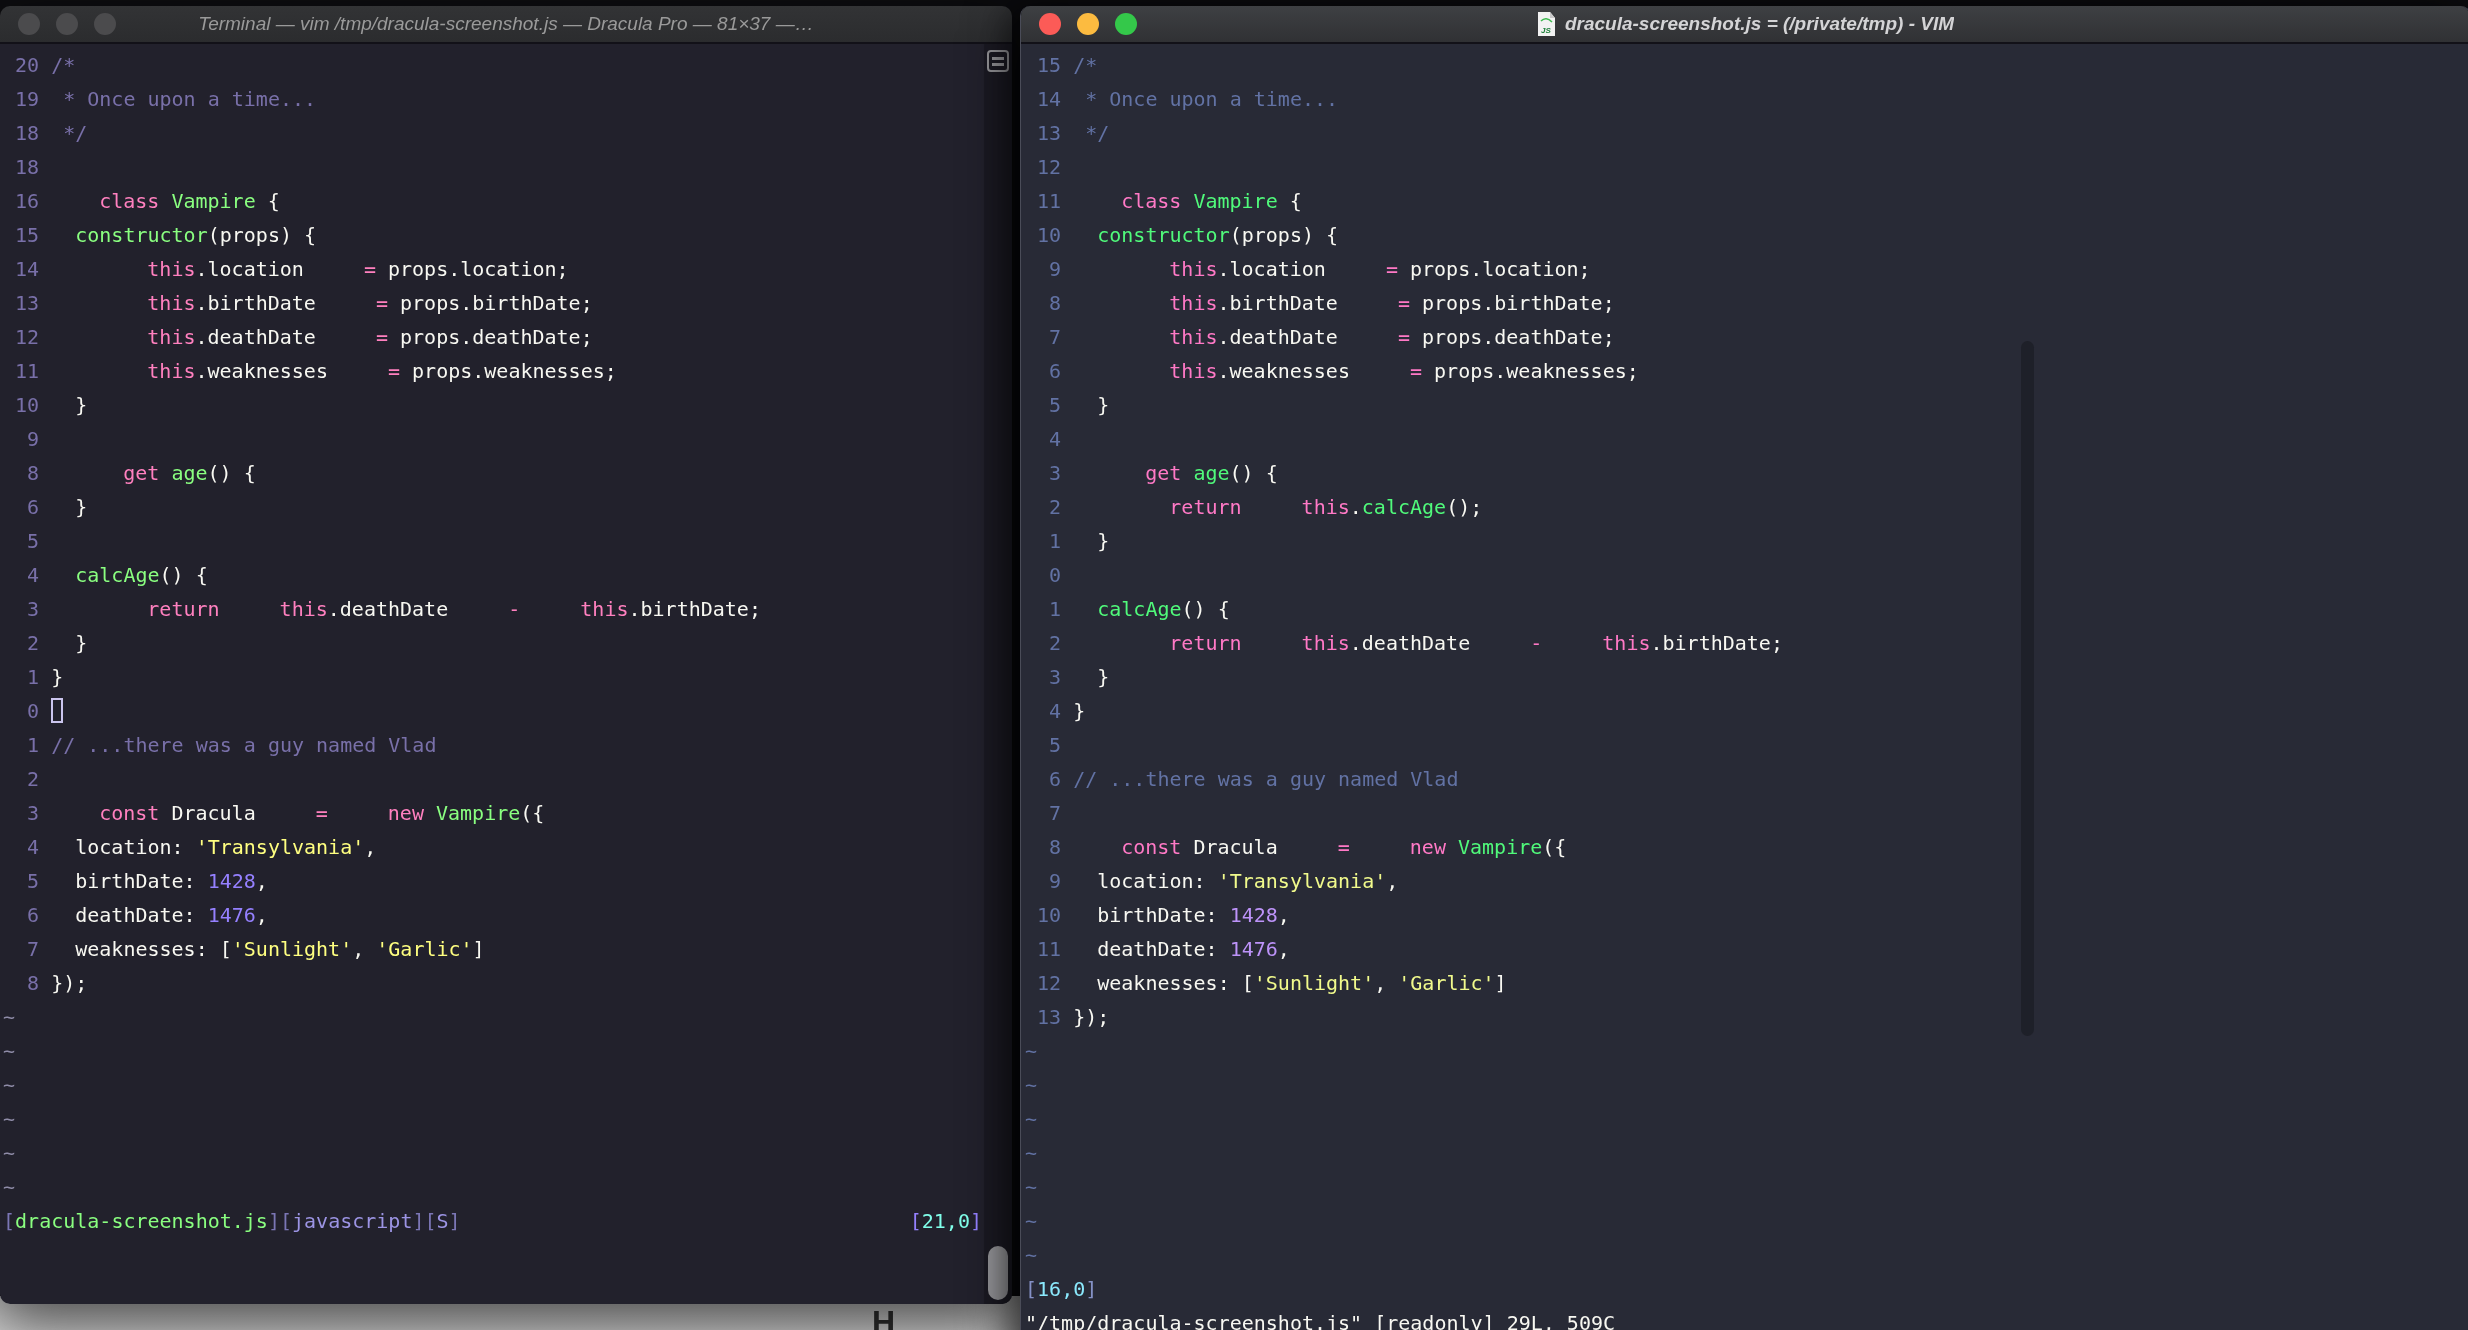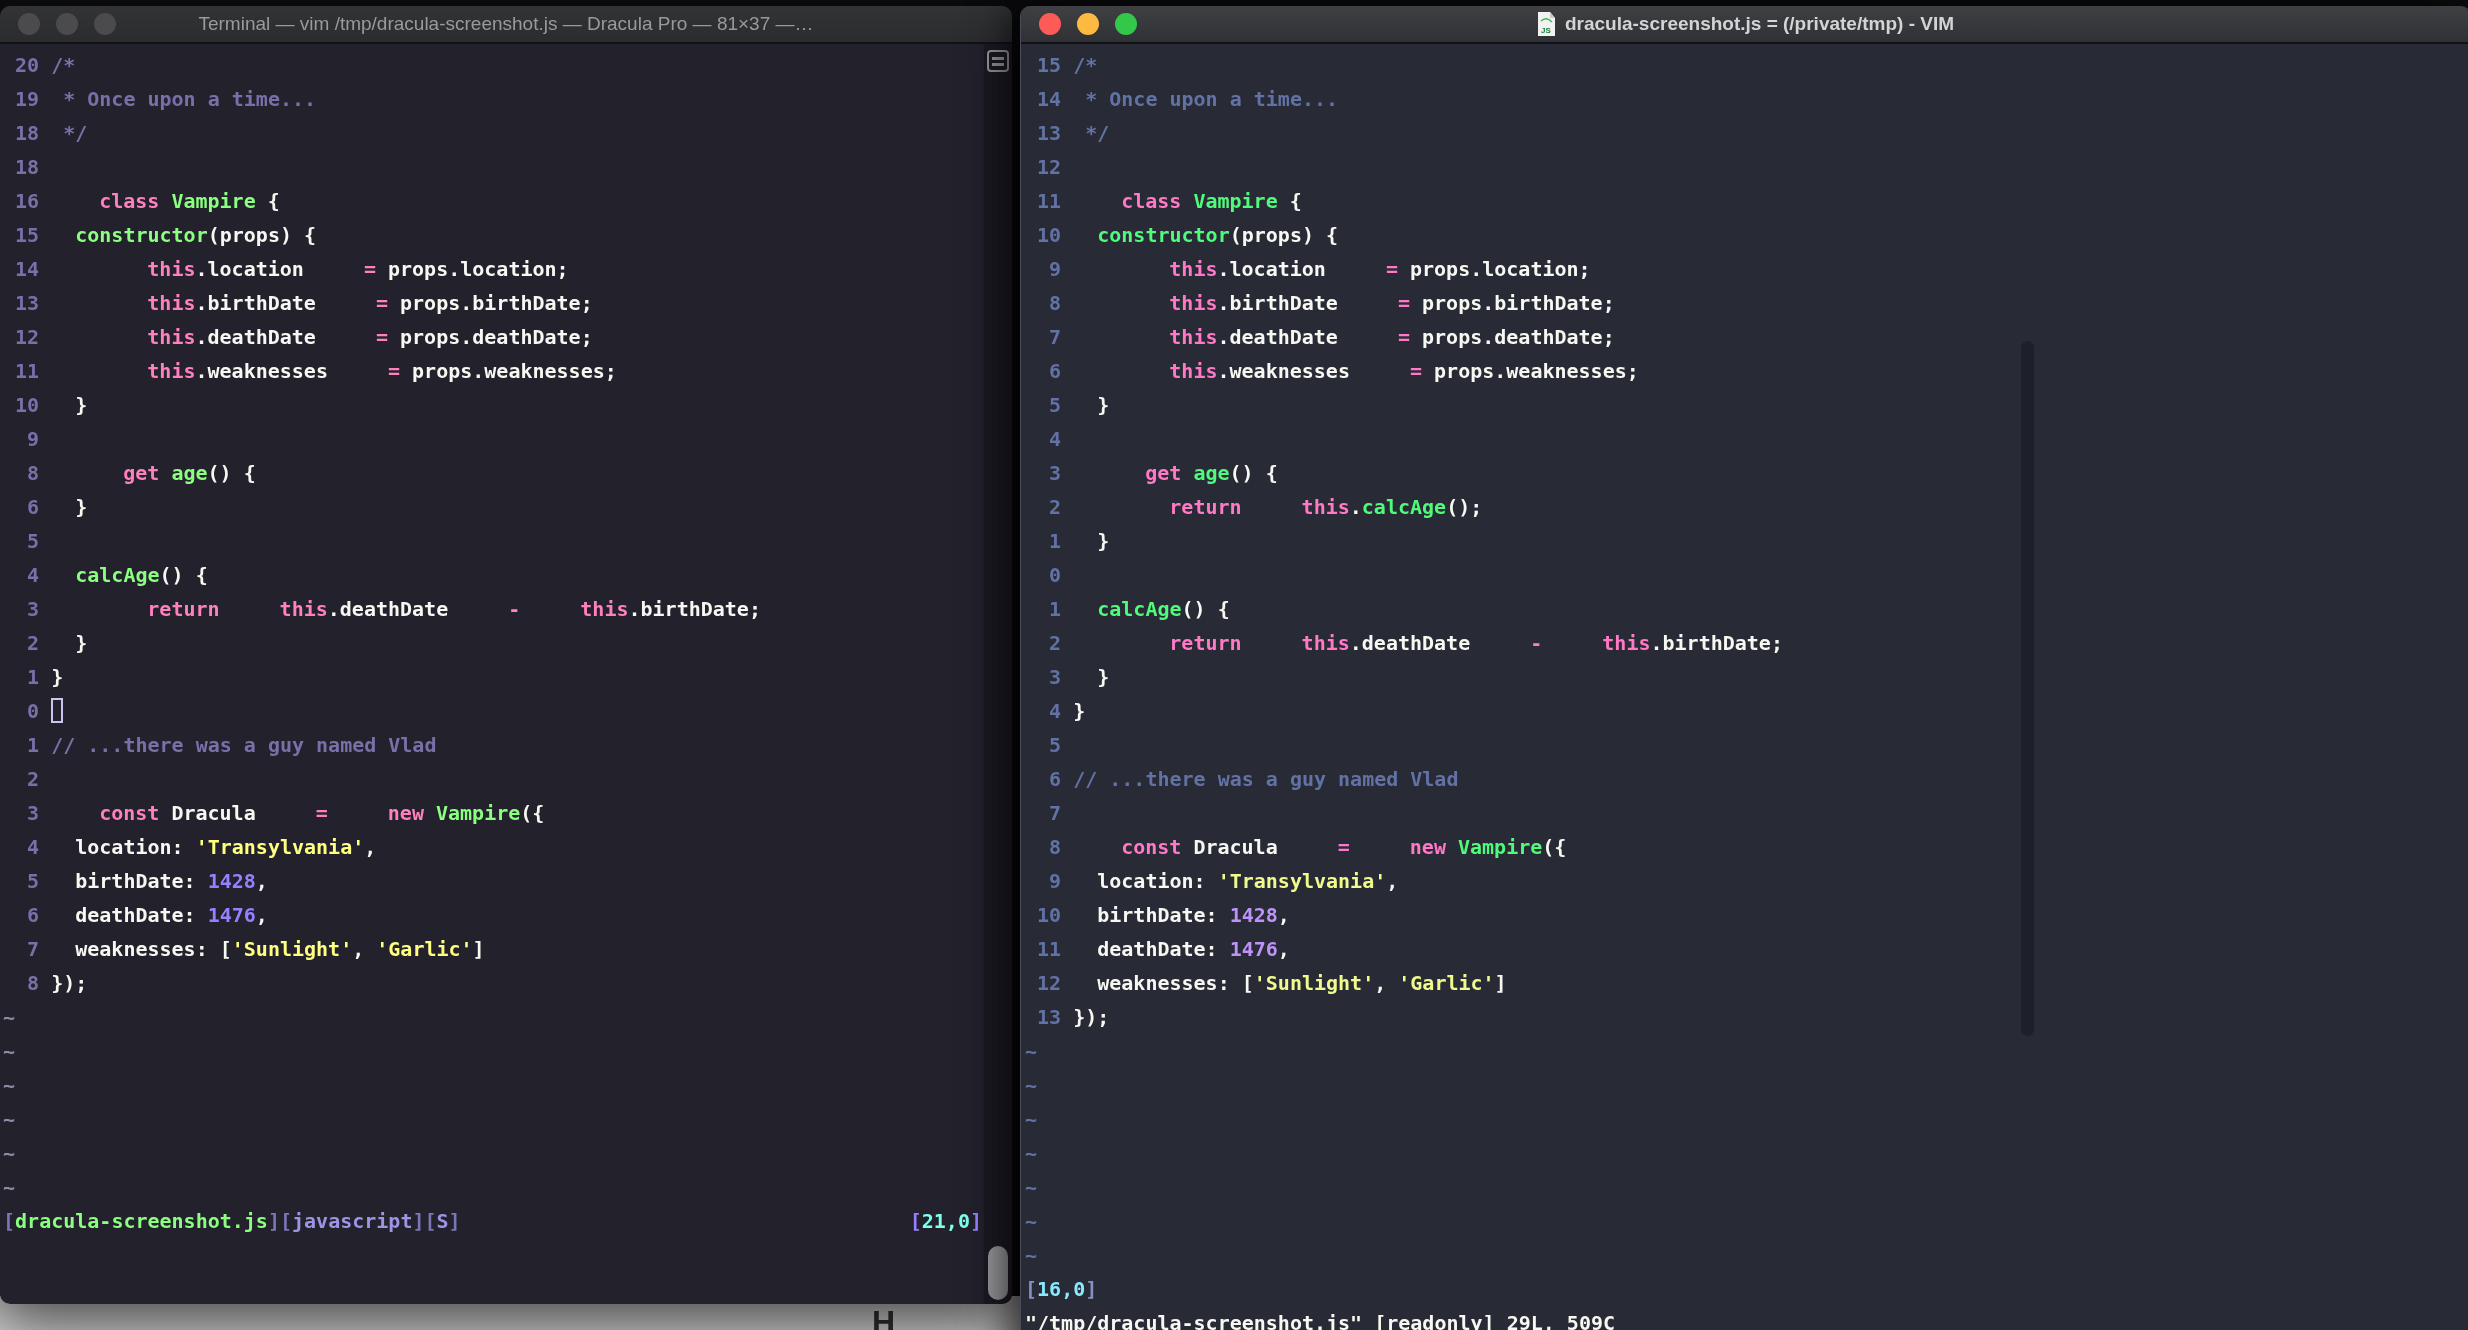--- a/index.html
+++ b/index.html
@@ -16,27 +16,27 @@
   .win-left{left:0;top:6px;width:1012px;height:1298px;z-index:1;}
   .win-right{left:1020px;top:6px;width:1448px;height:1360px;z-index:2;
     border-radius:10px 10px 0 0;border-left:1px solid #4a4c58;border-right:2px solid #3e4150;
     box-shadow:-12px 0 34px rgba(0,0,0,.5),0 22px 55px rgba(0,0,0,.55);}
   .titlebar{position:relative;height:36px;display:flex;align-items:center;
     font-family:"Liberation Sans",sans-serif;border-bottom:2px solid #121118;}
   .tb-inactive{background:linear-gradient(180deg,#323335,#2b2c2e);}
   .tb-active{background:linear-gradient(180deg,#3e4043,#303134);text-align:right;}
   .lights{position:absolute;left:18px;top:0;height:36px;display:flex;align-items:center;gap:16px;}
   .light{width:22px;height:22px;border-radius:50%;background:#4b4b4d;}
-  .titlegroup{display:flex;align-items:center;gap:9px;margin:0 auto;max-width:90%;}
+  .titlegroup{display:flex;align-items:center;gap:9px;margin:0 auto;max-width:90%;font-style:italic;}
   .wtitle{font-size:19px;white-space:nowrap;overflow:hidden;text-overflow:ellipsis;}
   .win-left .wtitle{color:#9a9a9a;font-weight:500;}
   .win-right .wtitle{color:#d4d4d6;font-weight:600;}
   
   .content{position:relative;height:calc(100% - 38px);background:var(--bg);
-    font-size:20px;line-height:34px;padding-top:4px;font-weight:bold;}
+    font-size:20px;line-height:34px;padding-top:4px;}
   .win-left .content{padding-left:3px;padding-right:30px;}
   .win-right .content{padding-left:4px;padding-right:12px;}
   .row{height:34px;white-space:pre;position:relative;}
   .ln{display:inline-block;width:3ch;padding-right:1ch;text-align:right;color:var(--ln);}
   .tilde{color:var(--tl);}
   .sg-c{color:var(--c);} .sg-k{color:var(--k);margin-left:48px;} .sg-f{color:var(--f);}
   .sg-t{color:var(--t);} .sg-s{color:var(--s);} .sg-n{color:var(--n);}
   .sg-br{color:var(--br);} .sg-file{color:var(--file);} .sg-mode{color:var(--mode);}
   .sg-ro{color:var(--ro);} .sg-pos{color:var(--pos);} .sg-posbr{color:var(--posbr);}
   .vim-cursor{position:absolute;left:4ch;top:4px;width:12px;height:25px;

